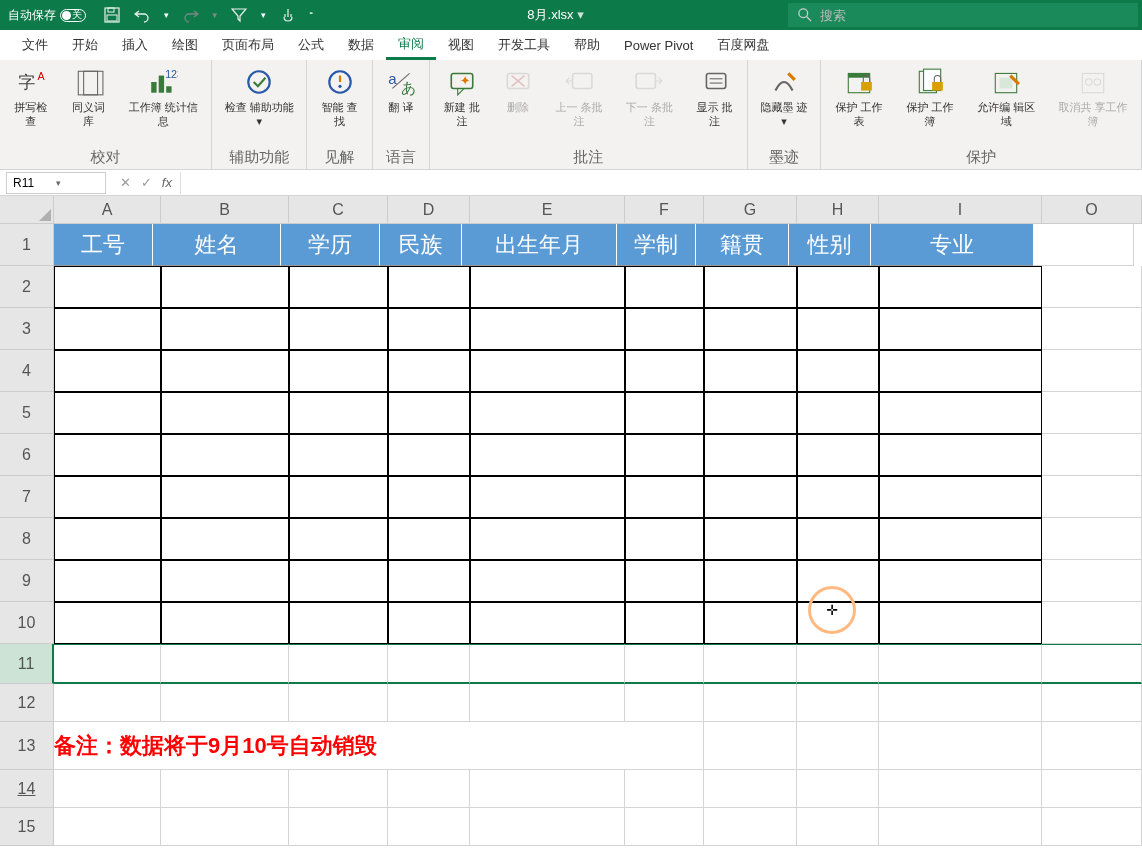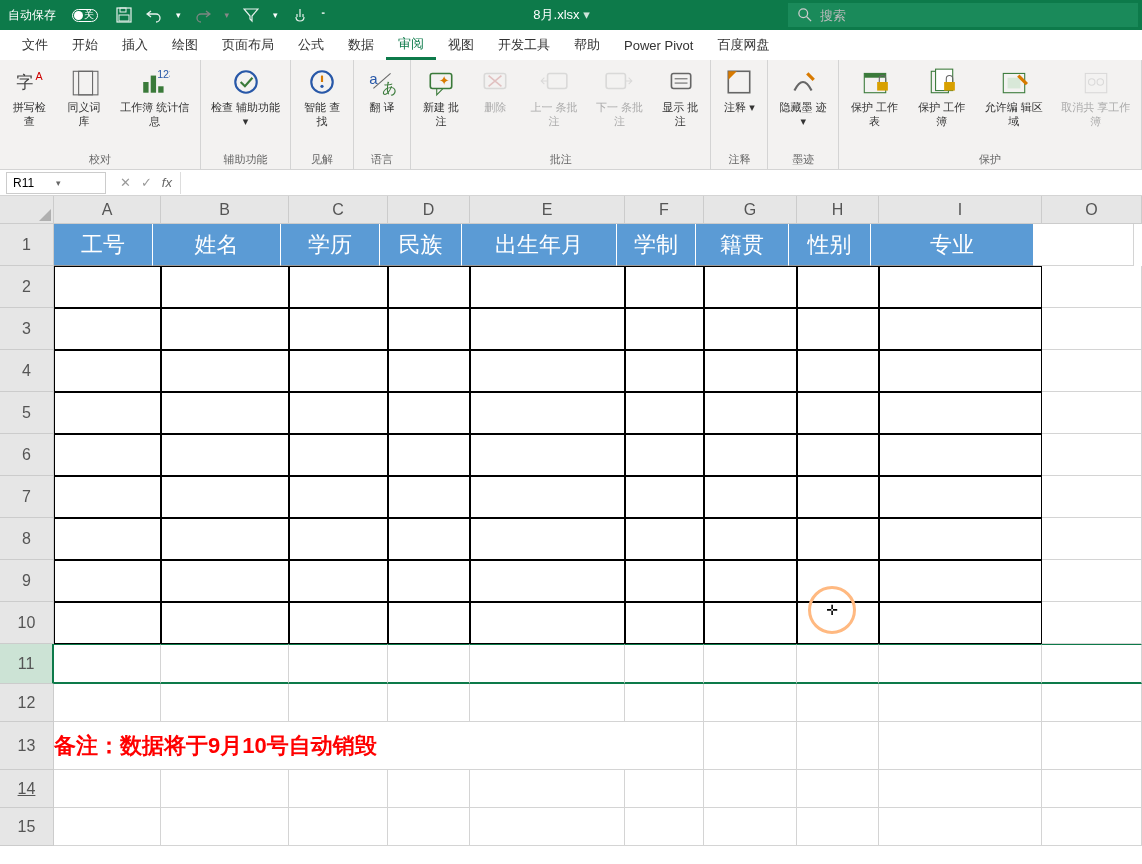--- a/index.html
+++ b/index.html
@@ -1,20 +1,20 @@
 <!DOCTYPE html>
 <html><head>
 <meta charset="utf-8">
 <style>
 * { margin: 0; padding: 0; box-sizing: border-box; font-family: "Microsoft YaHei", "Segoe UI", sans-serif; }
 body { background: #fff; font-size: 13px; overflow: hidden; width: 1142px; height: 864px; }
 
 
 .titlebar { height: 30px; background: #0d7a4a; display: flex; align-items: center; color: #fff; }
-.autosave { display: flex; align-items: center; padding: 0 8px; font-size: 12px; gap: 16px; justify-content: flex-end; }
+.autosave { display: flex; align-items: center; padding: 0 8px; font-size: 12px; gap: 4px; justify-content: flex-end; }
 .switch { width: 26px; height: 13px; border: 1px solid #fff; border-radius: 7px; display: inline-flex; align-items: center; position: relative; }
 .switch-knob { width: 9px; height: 9px; border-radius: 50%; background: #fff; margin-left: 1px; }
 .switch-label { font-size: 10px; margin-left: 1px; }
 .qat { display: flex; align-items: center; gap: 14px; padding: 0 10px; }
 .qat-icon { width: 16px; height: 16px; display: flex; align-items: center; justify-content: center; opacity: 0.9; }
 .title-center { flex: 1; text-align: center; font-size: 13px; }
 .title-center .dot { opacity: 0.8; }
 .searchbox { width: 350px; height: 24px; background: #1a8a5a; display: flex; align-items: center; padding: 0 10px; gap: 8px; margin-right: 4px; }
 .searchbox input { background: transparent; border: none; color: #ccc; outline: none; flex: 1; font-size: 13px; }
 .searchbox input::placeholder { color: #bbb; }
@@ -26,21 +26,21 @@
 
 
 .ribbon { height: 110px; background: #f3f2f1; border-bottom: 1px solid #d4d4d4; display: flex; }
 .rgroup { border-right: 1px solid #d4d4d4; display: flex; flex-direction: column; padding: 4px 6px 2px 6px; }
 .rgroup-buttons { flex: 1; display: flex; align-items: flex-start; gap: 8px; }
 .rbtn { display: flex; flex-direction: column; align-items: center; justify-content: flex-start; padding: 2px 4px; cursor: pointer; min-width: 44px; }
 .rbtn-icon { width: 32px; height: 32px; display: flex; align-items: center; justify-content: center; font-size: 22px; }
 .rbtn-label { font-size: 11px; color: #333; text-align: center; line-height: 1.3; margin-top: 2px; }
 .rbtn.disabled .rbtn-label { color: #aaa; }
 .rbtn.disabled .rbtn-icon { opacity: 0.45; }
-.rgroup-label { text-align: center; font-size: 11px; color: #666; padding-top: 2px; }
+.rgroup-label { text-align: center; font-size: 15px; color: #666; padding-top: 2px; }
 
 
 .fbar { height: 26px; border-bottom: 1px solid #d4d4d4; display: flex; align-items: center; background: #fff; }
 .namebox { width: 100px; height: 22px; border: 1px solid #ccc; margin: 0 6px; display: flex; align-items: center; padding: 0 6px; font-size: 12px; background: #fff; }
 .namebox span { flex: 1; }
 .fbtns { display: flex; align-items: center; gap: 10px; padding: 0 8px; color: #999; border-right: 1px solid #ddd; height: 22px; }
 .fbtns .fx { color: #666; font-style: italic; }
 .finput { flex: 1; padding: 0 8px; height: 22px; }
 
 
@@ -274,35 +274,20 @@
 批注</div>
         </div>
       </div>
       <div class="rgroup-label">批注</div>
     </div>
     <div class="rgroup">
       <div class="rgroup-buttons">
         <div class="rbtn">
           <div class="rbtn-icon">
             <svg width="30" height="30" viewBox="0 0 28 28">
-              <rect x="4" y="4" width="20" height="20" fill="none" stroke="#666" stroke-width="1.5"></rect>
-              <path d="M4 4 L12 4 L4 12 Z" fill="#d87a00"></path>
-            </svg>
-          </div>
-          <div class="rbtn-label">注释
-▾</div>
-        </div>
-      </div>
-      <div class="rgroup-label">注释</div>
-    </div>
-    <div class="rgroup">
-      <div class="rgroup-buttons">
-        <div class="rbtn">
-          <div class="rbtn-icon">
-            <svg width="30" height="30" viewBox="0 0 28 28">
               <path d="M6 22 Q14 6 22 22" fill="none" stroke="#666" stroke-width="2"></path>
               <path d="M18 6 L24 12" stroke="#d87a00" stroke-width="3"></path>
             </svg>
           </div>
           <div class="rbtn-label">隐藏墨
 迹 ▾</div>
         </div>
       </div>
       <div class="rgroup-label">墨迹</div>
     </div>

